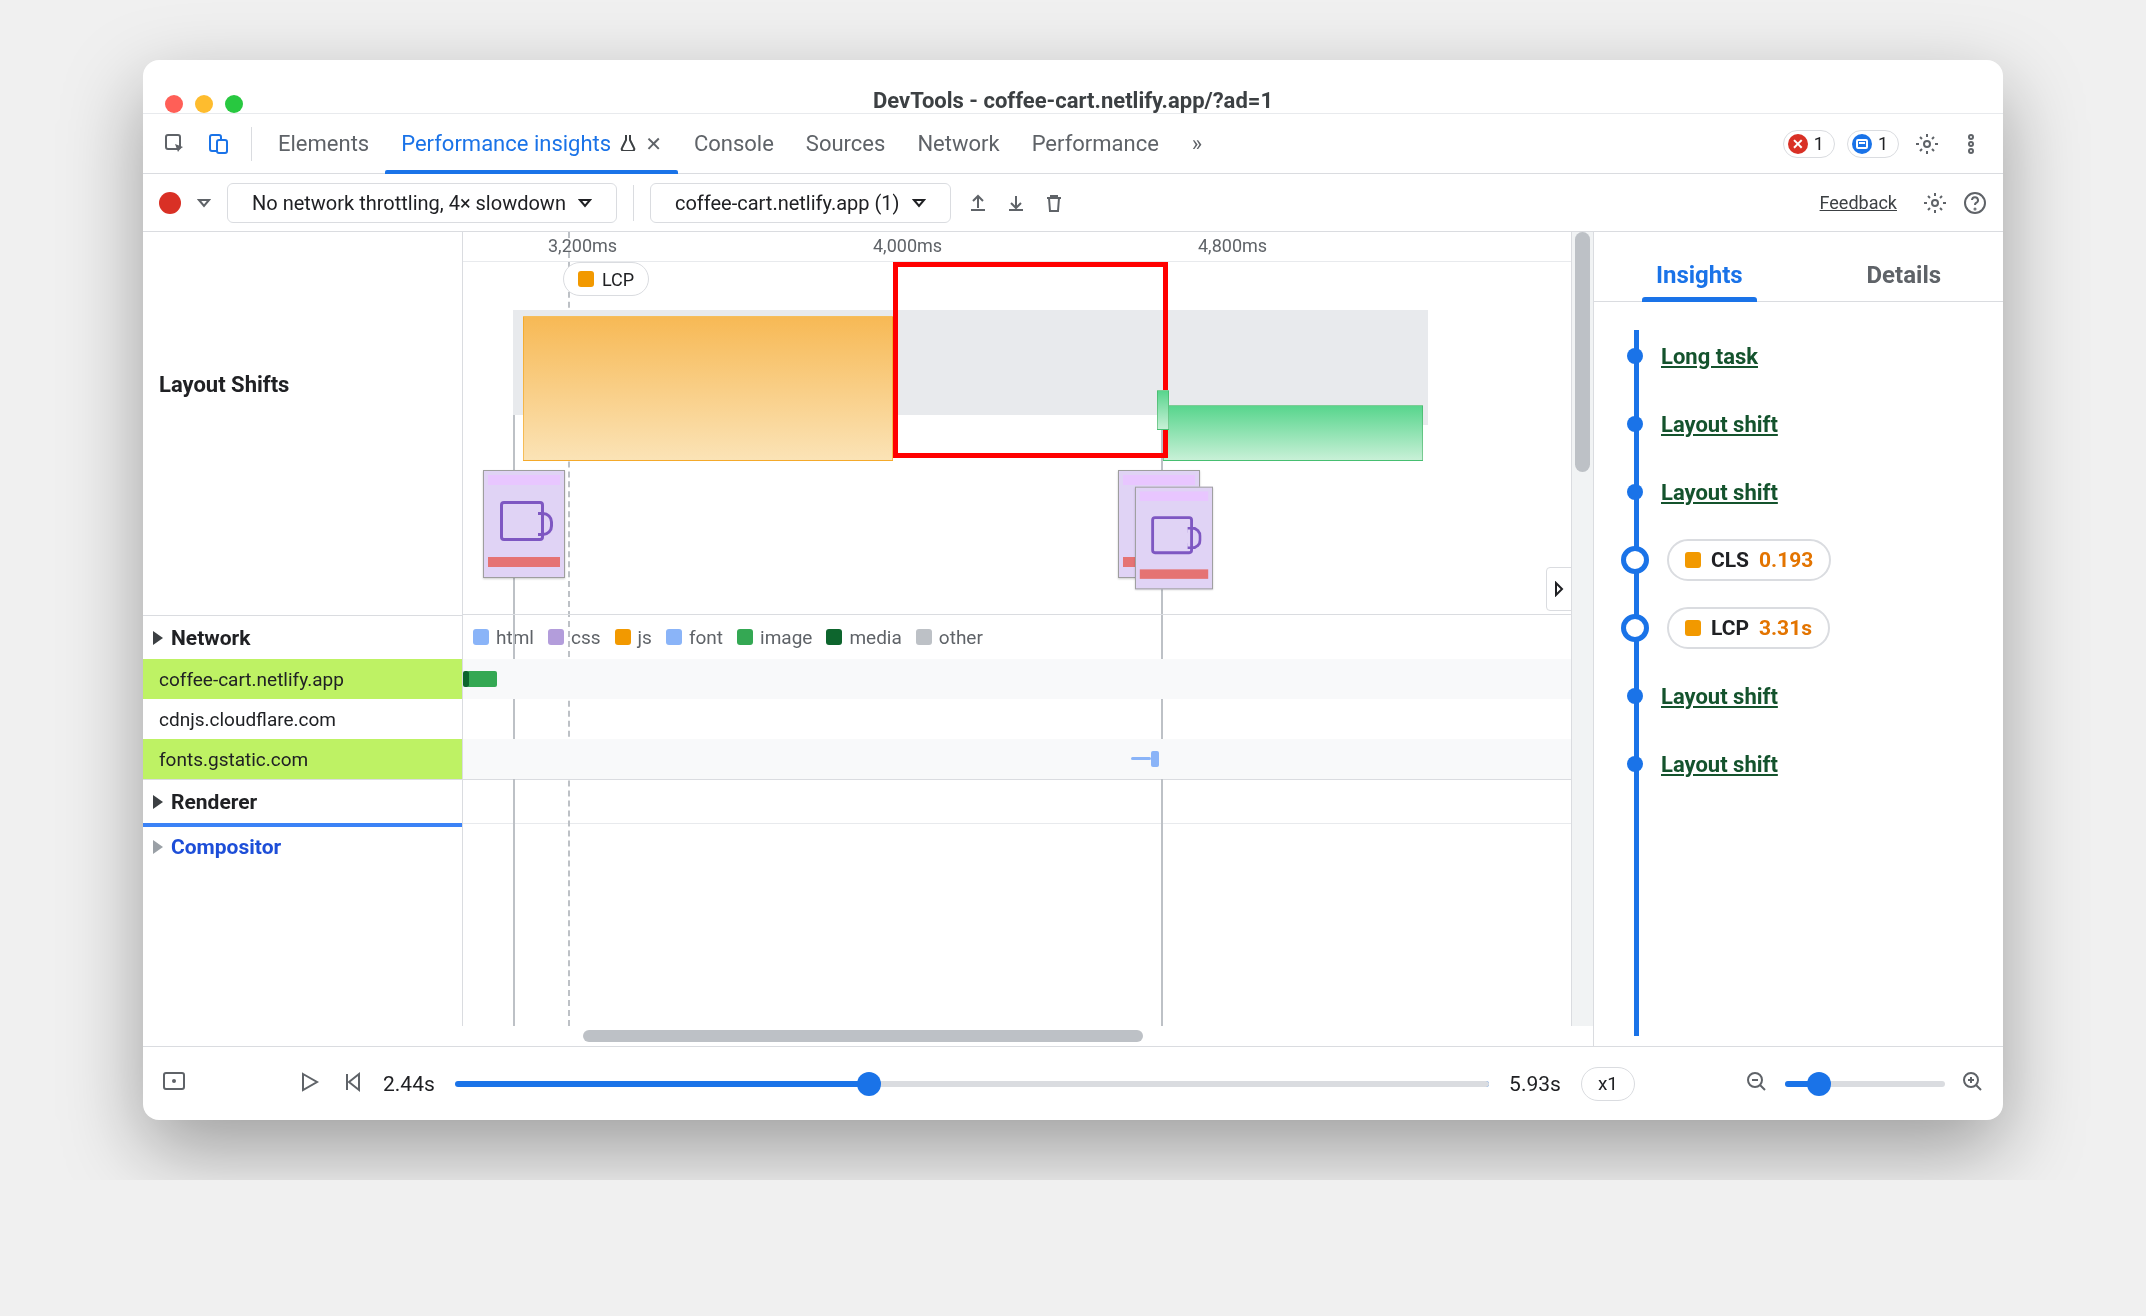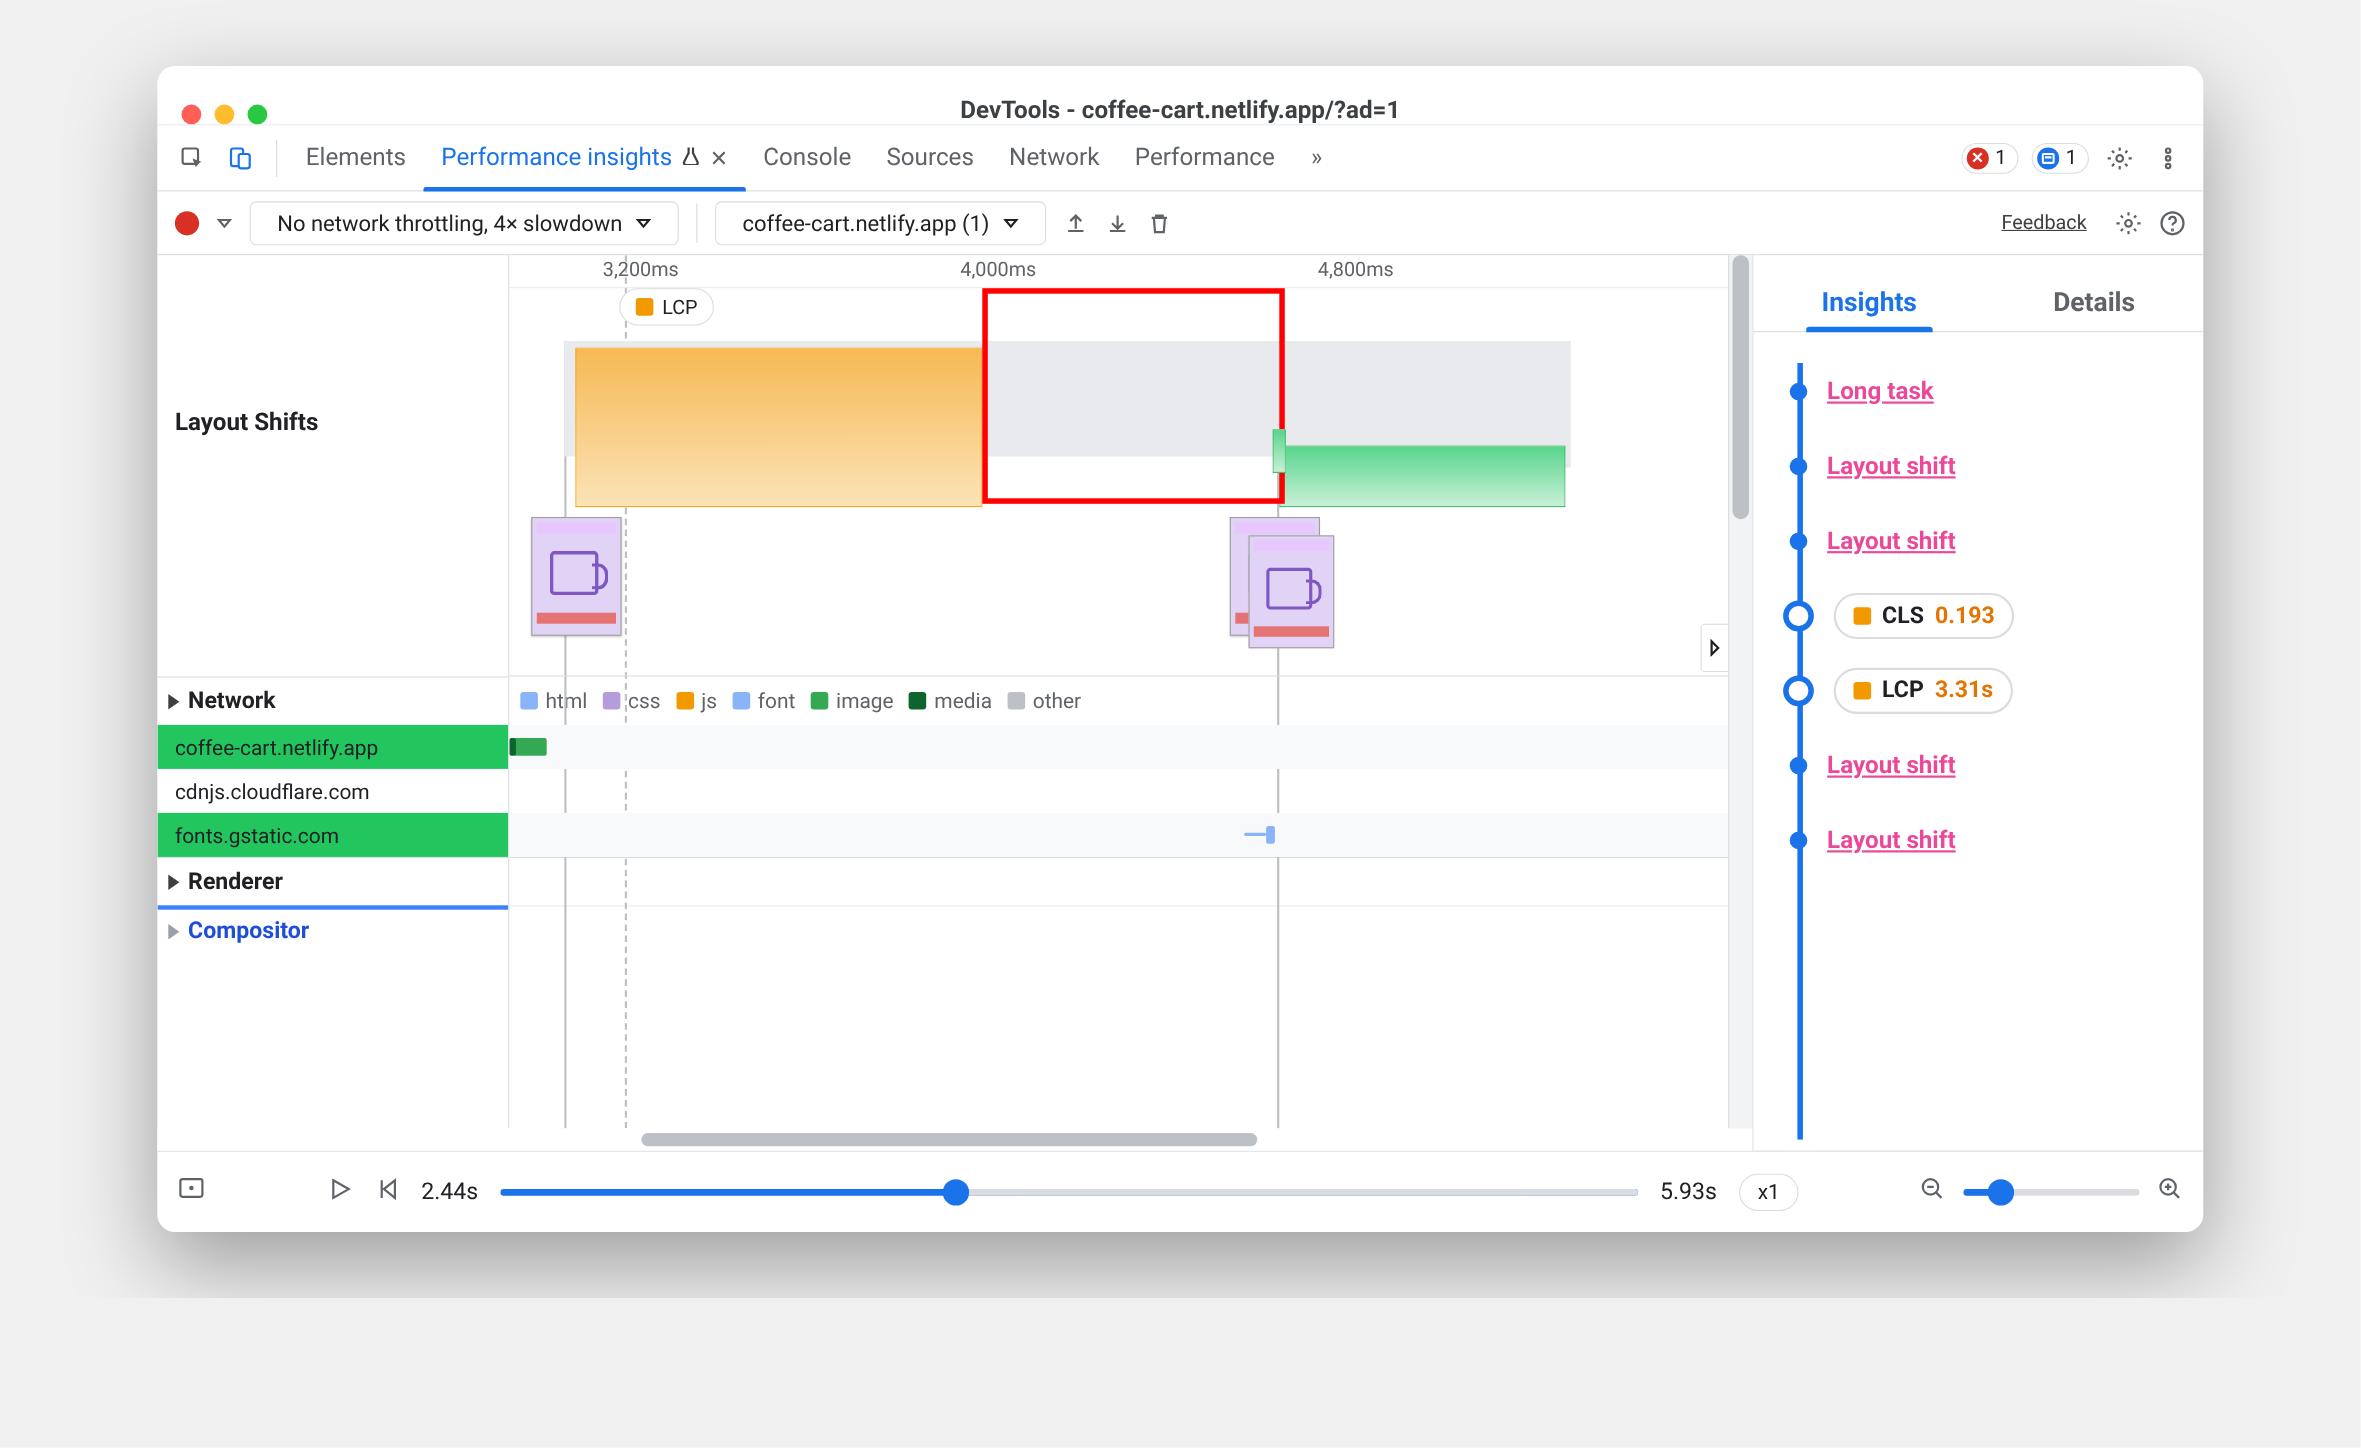--- a/index.html
+++ b/index.html
@@ -62,38 +62,38 @@
   .thumb-img .bar { position:absolute; left:4px; right:4px; bottom:10px; height:10px; background:#e57373;}
   .red-box { position: absolute; border: 5px solid #ff0000;}
   .vline { position: absolute; top: 0; bottom: 0; width: 0; border-left: 2px dashed #bdc1c6;}
   .vline.solid { border-left: 2px solid #bdc1c6;}
   
   .section-hdr { height: 44px; display: flex; align-items: center; gap: 8px; font-weight: 700; font-size: 21px; padding-left: 10px; border-top: 1px solid #dadce0;}
   .tri { width: 0; height: 0; border-top: 7px solid transparent; border-bottom: 7px solid transparent; border-left: 10px solid #3c4043;}
   .legend { display: flex; align-items: center; gap: 14px; font-size: 19px; color: #5f6368; height: 44px; padding-left: 10px; flex-wrap: wrap;}
   .legend .item { display: flex; align-items: center; gap: 7px;}
   .net-row { height: 40px; display: flex; align-items: center; padding-left: 16px; font-size: 19px; position: relative;}
-  .net-row.alt { background: #22c55e; padding-left: 16px;}
+  .net-row.alt { background: #bef264; padding-left: 16px;}
   .net-canvas-row { position: relative; height: 40px;}
   .net-canvas-row.alt { background: #f8f9fa;}
   .net-bar { position: absolute; top: 12px; height: 16px; border-radius: 2px;}
   
   .hscroll { height: 20px; background: #fff; position: relative;}
   .hscroll .thumb { position: absolute; top: 4px; height: 12px; background: #bdc1c6; border-radius: 6px;}
   
   .rtabs { height: 70px; display: flex; align-items: flex-end; justify-content: space-around; border-bottom: 1px solid #dadce0;}
   .rtab { font-size: 24px; padding: 0 8px 12px; color: #5f6368; position: relative;}
   .rtab.active { color: #1a73e8;}
   .rtab.active::after { content:""; position: absolute; left: -6px; right: -6px; bottom: -1px; height: 5px; background: #1a73e8; border-radius: 3px 3px 0 0;}
   .insights-list { flex:1; overflow: hidden; position: relative; padding: 20px 20px 20px 18px;}
   .rail { position: absolute; left: 40px; top: 28px; bottom: 10px; width: 5px; background: #1a73e8;}
   .ins-item { display: flex; align-items: center; gap: 18px; height: 68px;}
   .node { width: 16px; height: 16px; border-radius: 50%; background: #1a73e8; margin-left: 15px; flex: none; z-index:2;}
   .node.big { width: 28px; height: 28px; border-radius: 50%; border: 5px solid #1a73e8; background: #fff; margin-left: 9px;}
-  .ins-link { font-size: 22px; color: #ec4899; text-decoration: underline;}
+  .ins-link { font-size: 22px; color: #14532d; text-decoration: underline;}
   .ins-pill { display: inline-flex; align-items: center; gap: 10px; height: 42px; border: 2px solid #dadce0; border-radius: 24px; padding: 0 16px; font-size: 21px; background:#fff;}
   .ins-pill .val { color: #e37400;}
   
   .footer { height: 74px; border-top: 1px solid #dadce0; display: flex; align-items: center; padding: 0 18px; gap: 20px;}
   .fbtn { color: #5f6368;}
   .range-slider { flex: 1; display: flex; align-items: center; gap: 20px;}
   .track { flex: 1; height: 6px; background: #1a73e8; border-radius: 3px; position: relative;}
   .track .part-grey { position: absolute; top: 0; bottom: 0; background: #dadce0; border-radius: 3px;}
   .handle { position: absolute; top: -9px; width: 24px; height: 24px; background: #1a73e8; border-radius: 50%;}
   .speed { display: inline-flex; align-items: center; justify-content: center; height: 34px; padding: 0 16px; border: 1px solid #dadce0; border-radius: 20px; font-size: 19px;}

